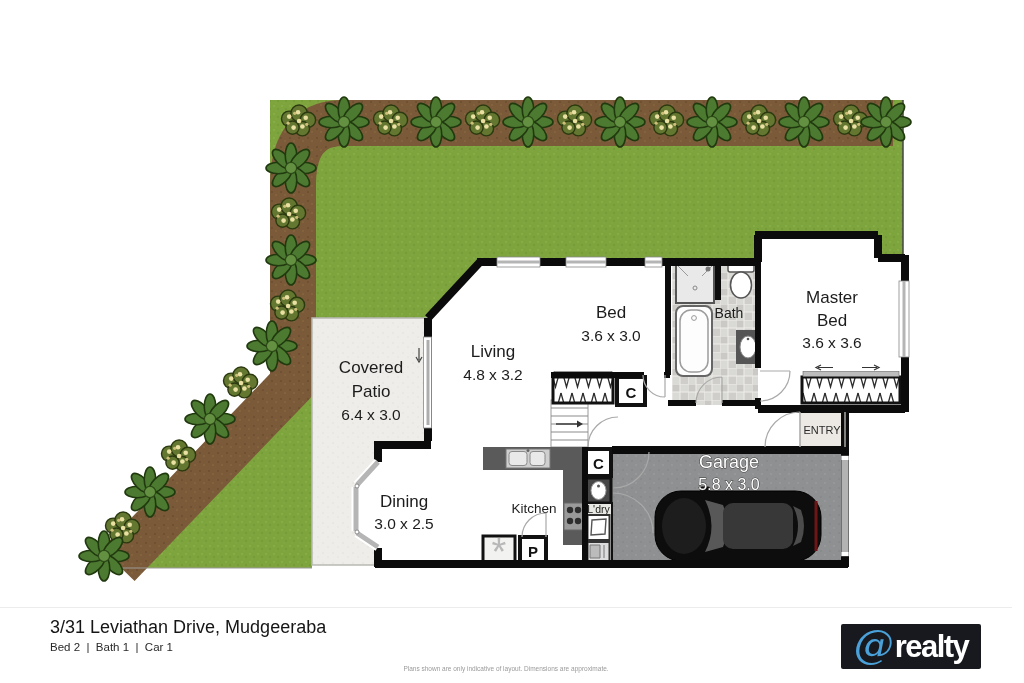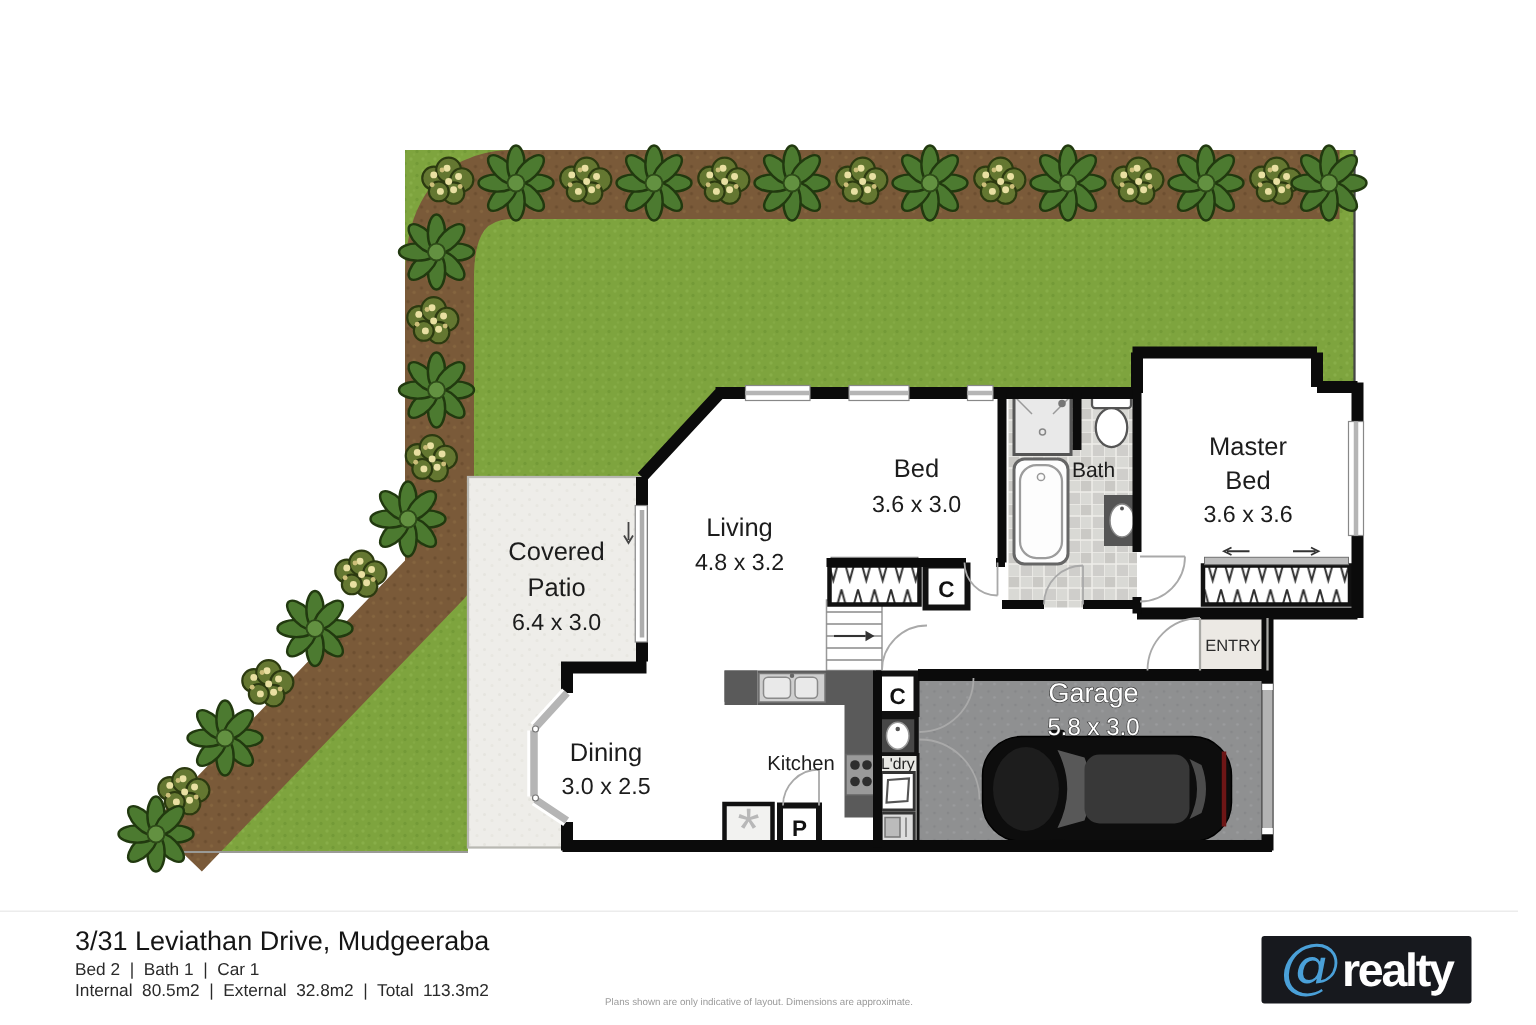--- a/index.html
+++ b/index.html
@@ -329,21 +329,20 @@
     <text x="729" y="468" text-anchor="middle" style="font-size:18px;fill:#ffffff;stroke:#3a3a3a;stroke-width:0.9;paint-order:stroke;">Garage</text>
     <text x="729" y="490" text-anchor="middle" style="font-size:16px;fill:#ffffff;stroke:#3a3a3a;stroke-width:0.9;paint-order:stroke;">5.8 x 3.0</text>
 
     <text x="822" y="434" text-anchor="middle" class="small-label">ENTRY</text>
   </g>
 </svg>
 
 <div class="footer">
   <div class="addr">3/31 Leviathan Drive, Mudgeeraba</div>
   <div class="meta1">Bed 2  |  Bath 1  |  Car 1</div>
-  <div class="meta2">Internal  80.5m2  |  External  32.8m2  |  Total  113.3m2</div>
   <div class="disc">Plans shown are only indicative of layout. Dimensions are approximate.</div>
   <div class="logo">
     <span class="at">@</span>
         <span class="rt">realty</span>
   </div>
 </div>
 
 </div>
 
 </body></html>

